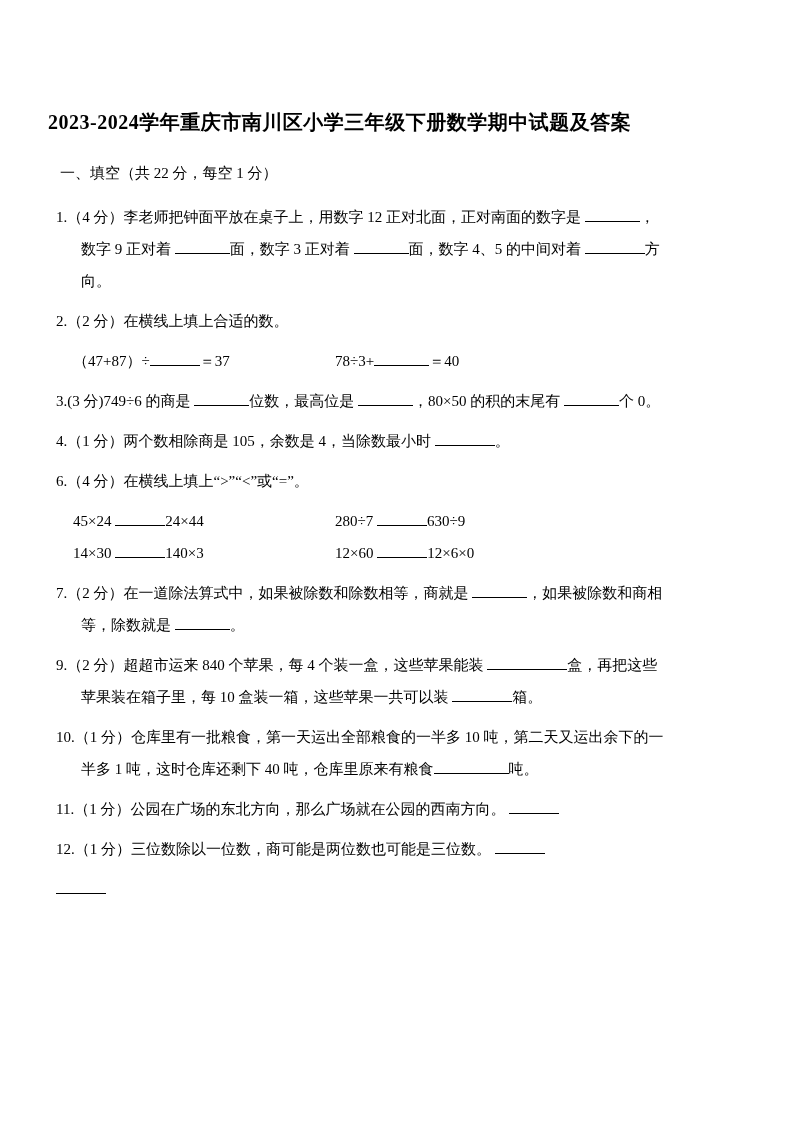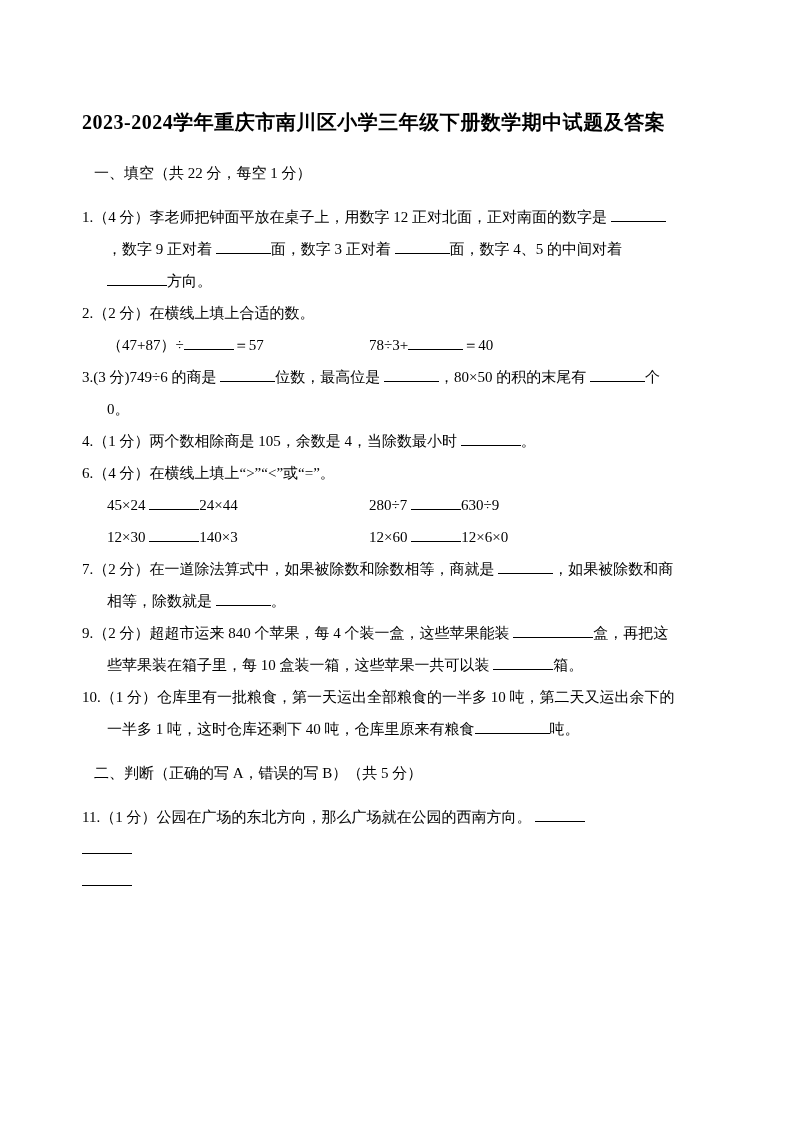--- a/index.html
+++ b/index.html
@@ -5,36 +5,36 @@
   * { margin:0; padding:0; box-sizing:border-box; }
   html, body { background:#ffffff; }
   body {
     width:793px; height:1122px;
     font-family:"Liberation Serif","DejaVu Serif",serif;
     color:#000;
     overflow:hidden;
   }
   .page {
     width:793px; height:1122px;
-    padding:100px 116px 20px 82px;
+    padding:100px 116px 20px 48px;
   }
   .doc-title {
     font-size:20px;
     font-weight:bold;
     line-height:45px;
     letter-spacing:0.5px;
     margin-bottom:8px;
   }
   .doc-body {
     font-size:15px;
     line-height:32px;
   }
   p.section-heading { margin:12px; }
   p.question {
-    margin:0;
+    margin:8px;
     padding-left:25px;
     text-indent:-25px;
   }
   p.cols-row {
     margin:0;
     padding-left:25px;
   }
   .col-first {
     display:inline-block;
     width:262px;
@@ -48,27 +48,26 @@
 </style>
 </head>
 <body>
 
 <div class="page">
   <h1 class="doc-title">2023-2024学年重庆市南川区小学三年级下册数学期中试题及答案</h1>
   <div class="doc-body">
       <p class="section-heading">一、填空（共 22 分，每空 1 分）</p>
       <p class="question"><span>1.（4 分）李老师把钟面平放在桌子上，用数字 12 正对北面，正对南面的数字是 </span><span class="blank" style="width: 55px;"></span><span>，数字 9 正对着 </span><span class="blank" style="width: 55px;"></span><span>面，数字 3 正对着 </span><span class="blank" style="width: 55px;"></span><span>面，数字 4、5 的中间对着 </span><span class="blank" style="width: 60px;"></span><span>方向。</span></p>
       <p class="question"><span>2.（2 分）在横线上填上合适的数。</span></p>
-      <p class="cols-row"><span class="col col-first"><span>（47+87）÷</span><span class="blank" style="width: 50px;"></span><span>＝57</span></span><span class="col"><span>78÷3+</span><span class="blank" style="width: 55px;"></span><span>＝40</span></span></p>
+      <p class="cols-row"><span class="col col-first"><span>（47+87）÷</span><span class="blank" style="width: 50px;"></span><span>＝37</span></span><span class="col"><span>78÷3+</span><span class="blank" style="width: 55px;"></span><span>＝40</span></span></p>
       <p class="question"><span>3.(3 分)749÷6 的商是 </span><span class="blank" style="width: 55px;"></span><span>位数，最高位是 </span><span class="blank" style="width: 55px;"></span><span>，80×50 的积的末尾有 </span><span class="blank" style="width: 55px;"></span><span>个 0。</span></p>
       <p class="question"><span>4.（1 分）两个数相除商是 105，余数是 4，当除数最小时 </span><span class="blank" style="width: 60px;"></span><span>。</span></p>
       <p class="question"><span>6.（4 分）在横线上填上“&gt;”“&lt;”或“=”。</span></p>
       <p class="cols-row"><span class="col col-first"><span>45×24 </span><span class="blank" style="width: 50px;"></span><span>24×44</span></span><span class="col"><span>280÷7 </span><span class="blank" style="width: 50px;"></span><span>630÷9</span></span></p>
-      <p class="cols-row"><span class="col col-first"><span>12×30 </span><span class="blank" style="width: 50px;"></span><span>140×3</span></span><span class="col"><span>12×60 </span><span class="blank" style="width: 50px;"></span><span>12×6×0</span></span></p>
+      <p class="cols-row"><span class="col col-first"><span>14×30 </span><span class="blank" style="width: 50px;"></span><span>140×3</span></span><span class="col"><span>12×60 </span><span class="blank" style="width: 50px;"></span><span>12×6×0</span></span></p>
       <p class="question"><span>7.（2 分）在一道除法算式中，如果被除数和除数相等，商就是 </span><span class="blank" style="width: 55px;"></span><span>，如果被除数和商相等，除数就是 </span><span class="blank" style="width: 55px;"></span><span>。</span></p>
       <p class="question"><span>9.（2 分）超超市运来 840 个苹果，每 4 个装一盒，这些苹果能装 </span><span class="blank" style="width: 80px;"></span><span>盒，再把这些苹果装在箱子里，每 10 盒装一箱，这些苹果一共可以装 </span><span class="blank" style="width: 60px;"></span><span>箱。</span></p>
       <p class="question"><span>10.（1 分）仓库里有一批粮食，第一天运出全部粮食的一半多 10 吨，第二天又运出余下的一半多 1 吨，这时仓库还剩下 40 吨，仓库里原来有粮食</span><span class="blank" style="width: 75px;"></span><span>吨。</span></p>
-      <p class="section-heading">二、判断（正确的写 A，错误的写 B）（共 5 分）</p>
       <p class="question"><span>11.（1 分）公园在广场的东北方向，那么广场就在公园的西南方向。 </span><span class="blank" style="width: 50px;"></span></p>
-      <p class="question"><span class="blank" style="width: 50px;"></span></p>
+      <p class="question"><span>12.（1 分）三位数除以一位数，商可能是两位数也可能是三位数。 </span><span class="blank" style="width: 50px;"></span></p>
       <p class="question"><span class="blank" style="width: 50px;"></span></p>
     </div>
 </div>
 
 </body></html>

